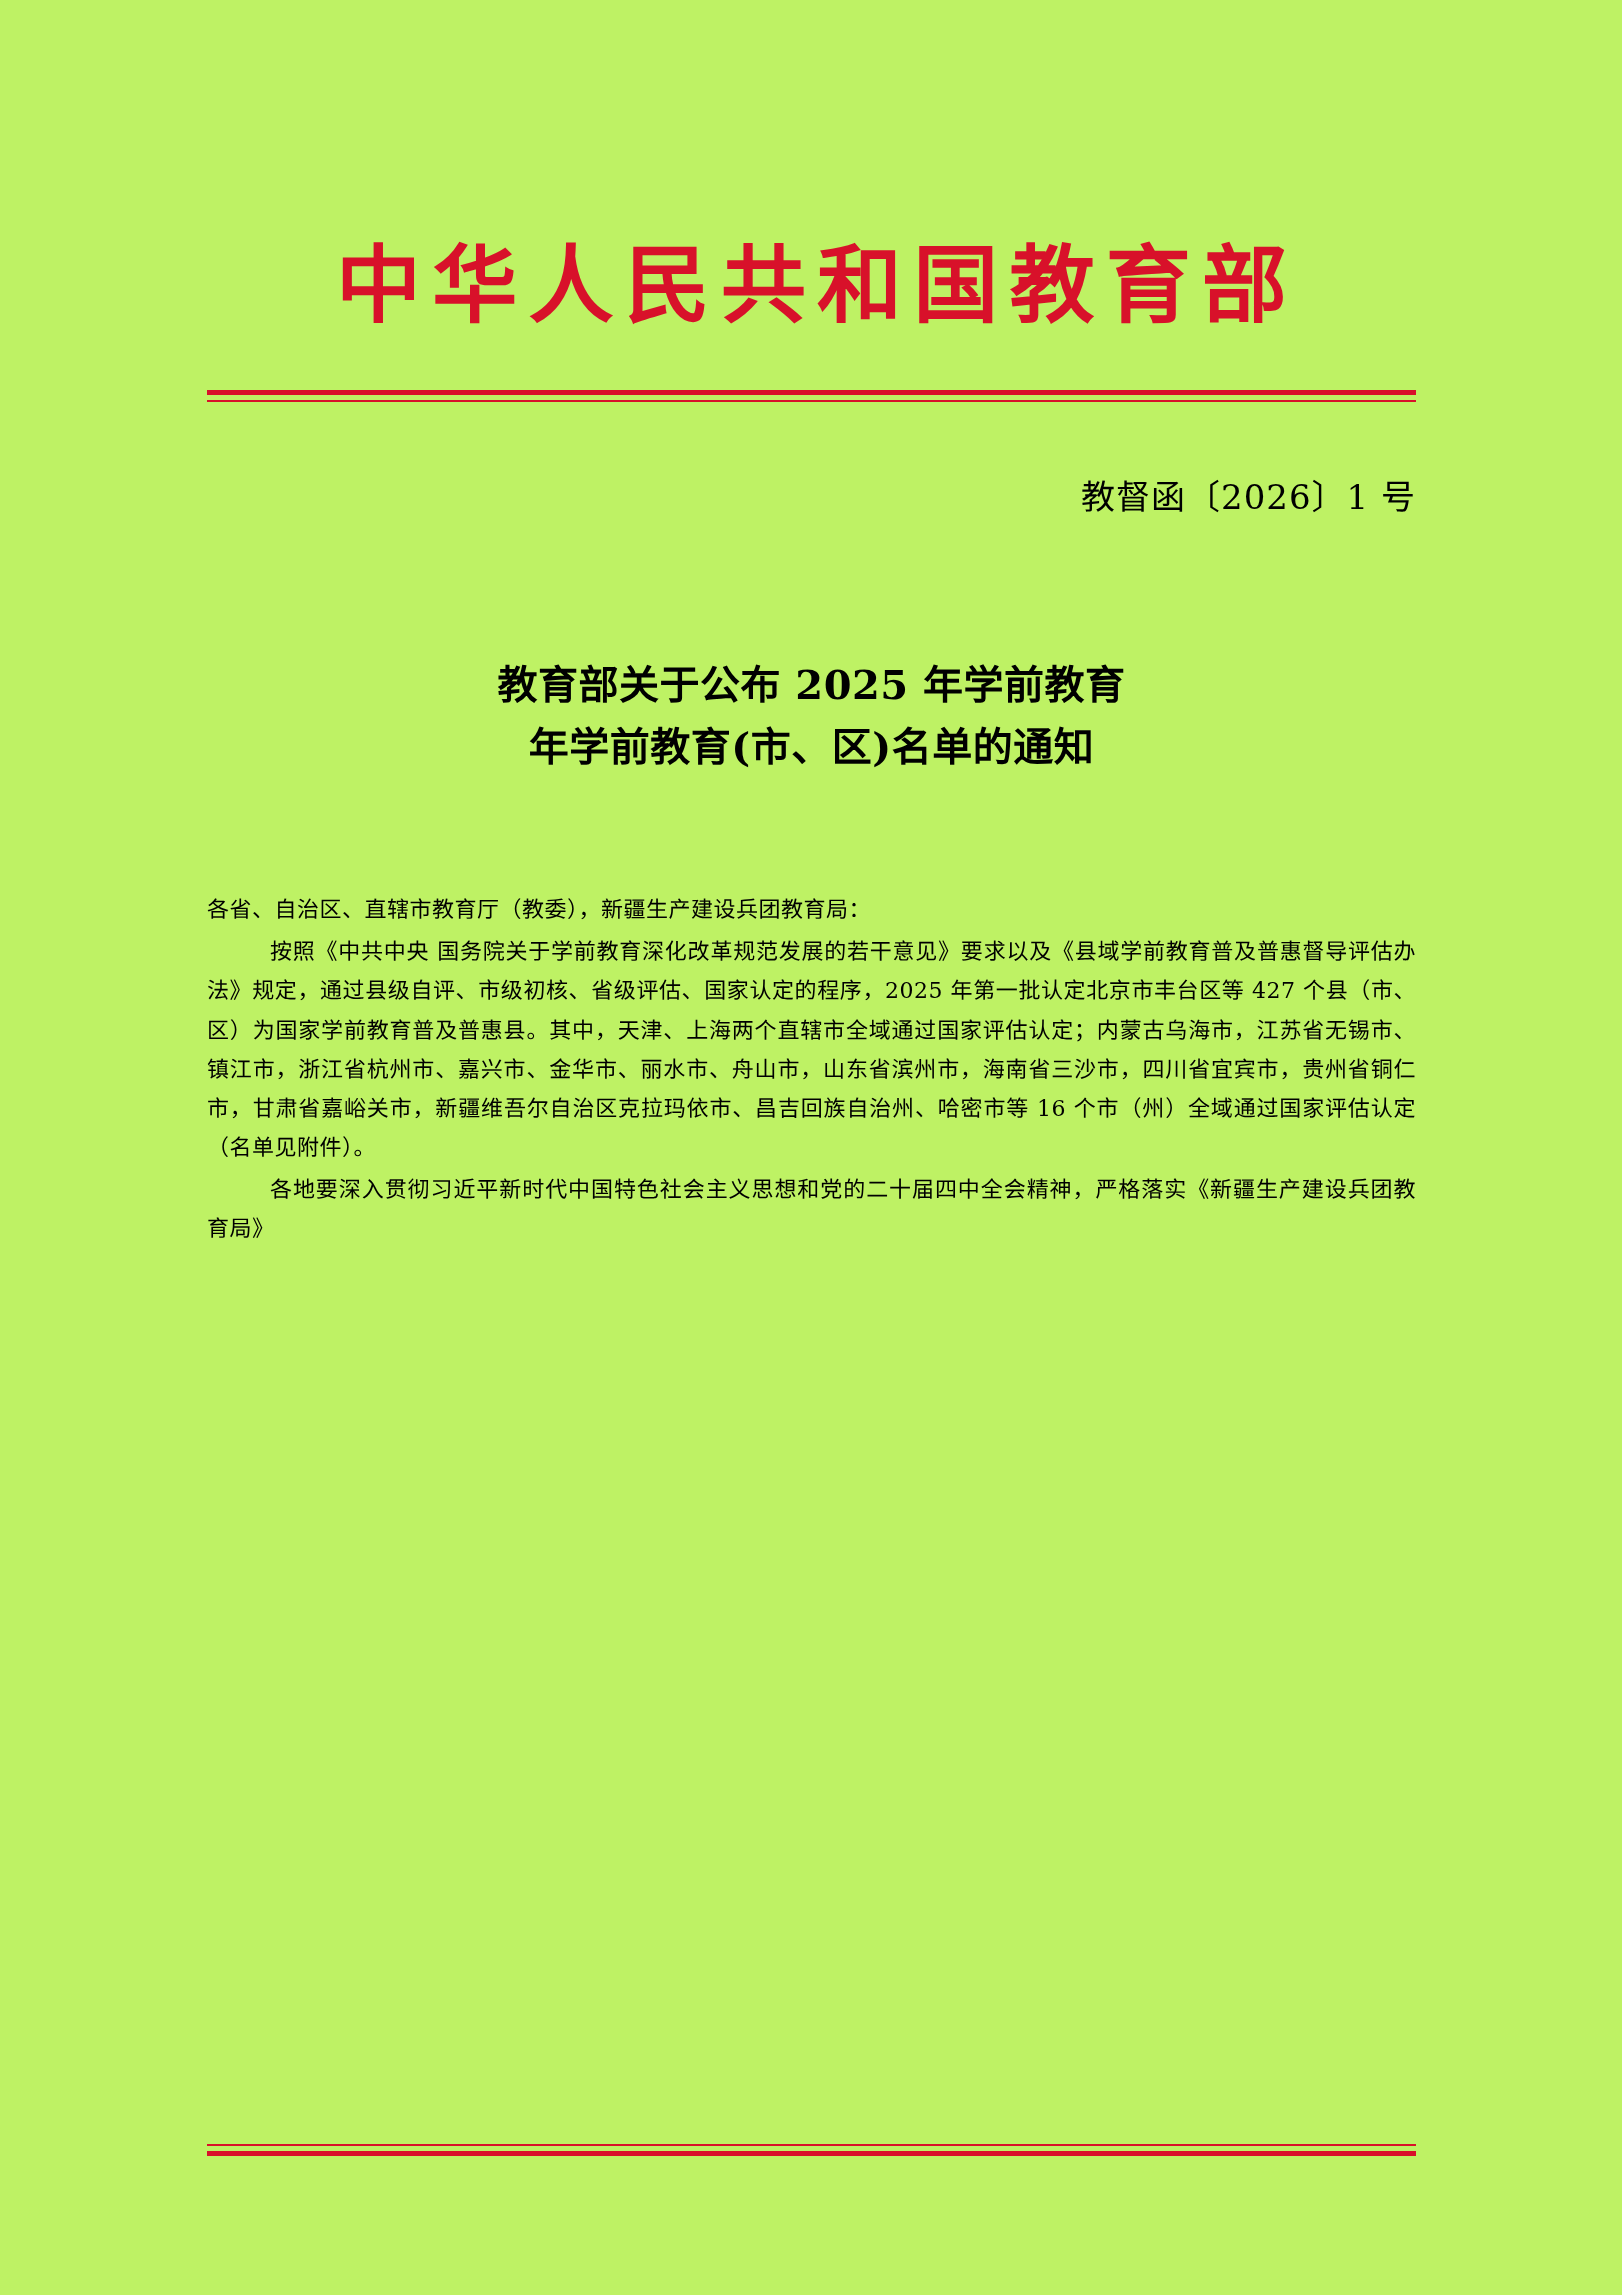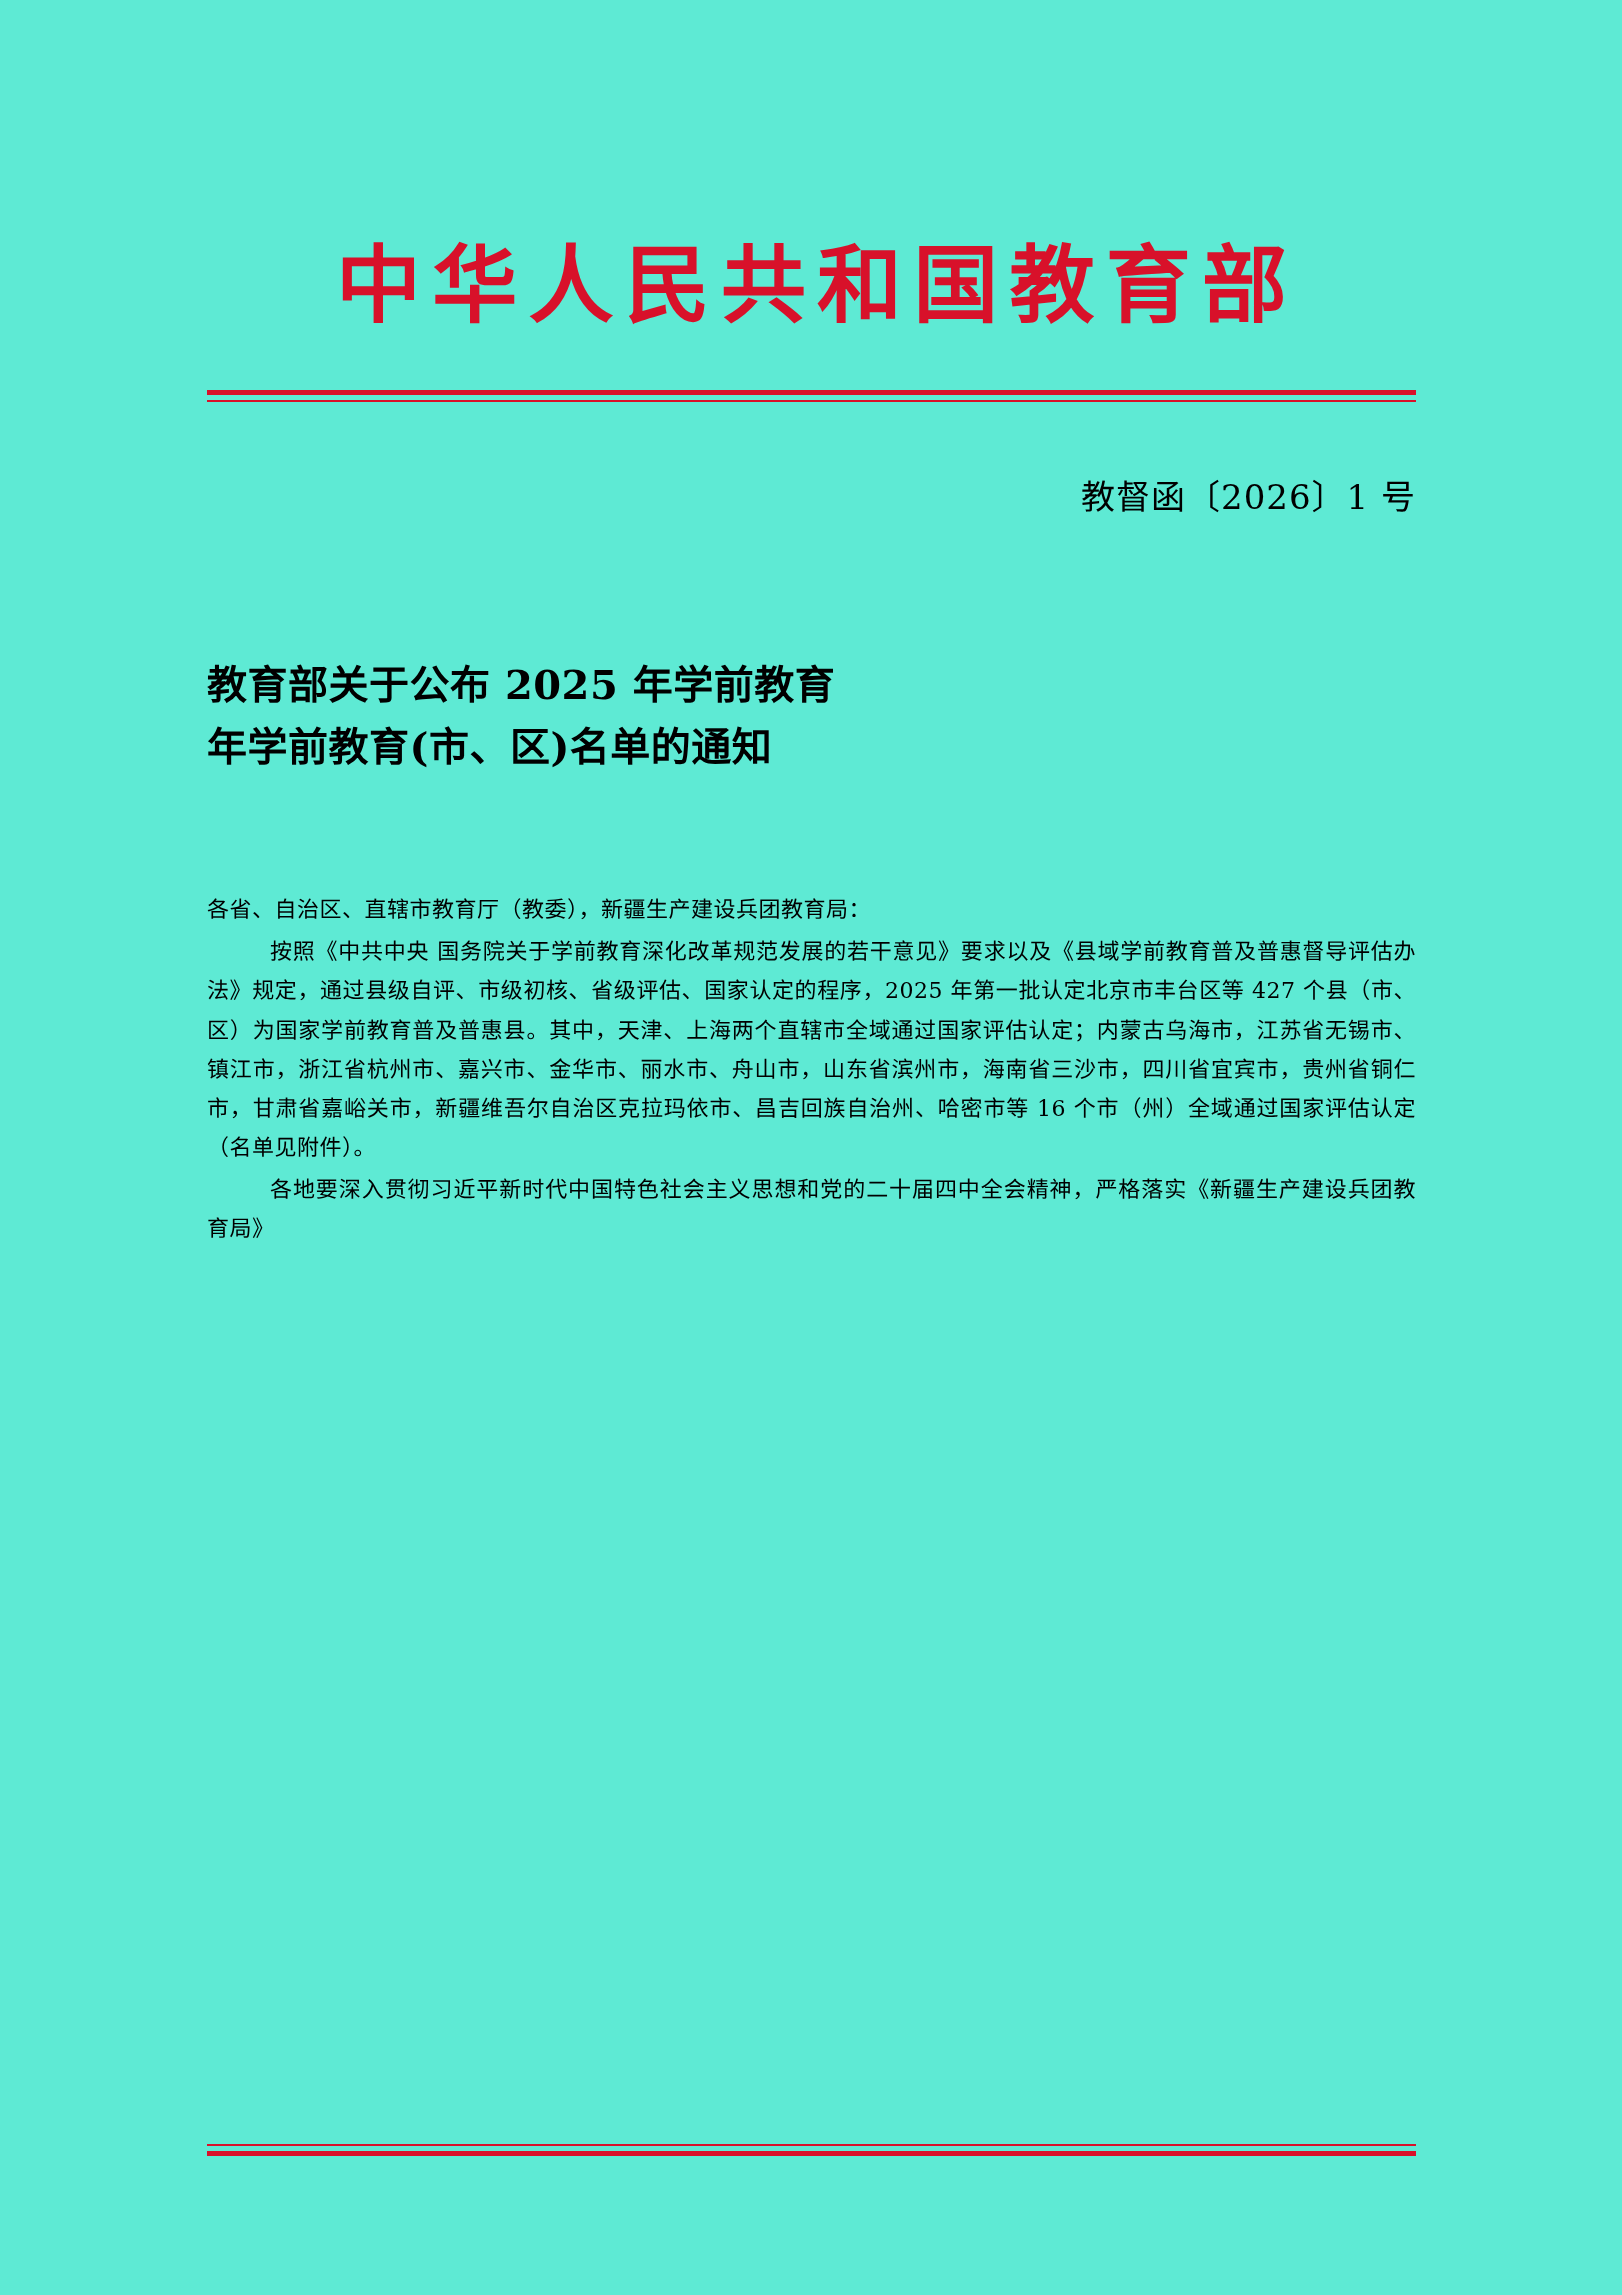--- a/index.html
+++ b/index.html
@@ -8,21 +8,21 @@
     background: #ffffff;
   }
   body {
     font-family: "DejaVu Serif", "Liberation Serif", serif;
     color: #000000;
   }
   .page {
     position: relative;
     width: 1623px;
     height: 2295px;
-    background: #5eead4;
+    background: #bef264;
     overflow: hidden;
     box-sizing: border-box;
   }
 
   
   .masthead {
     position: absolute;
     left: 0;
     right: 0;
     top: 240px;
@@ -68,21 +68,21 @@
     color: #000;
     font-family: "DejaVu Serif", "Liberation Serif", serif;
   }
 
   
   .doc-title {
     position: absolute;
     left: 207px;
     right: 207px;
     top: 654px;
-    text-align: left;
+    text-align: center;
     font-weight: bold;
     font-size: 40px;
     line-height: 1.55;
     letter-spacing: 0.5px;
     font-family: "DejaVu Serif", "Liberation Serif", serif;
   }
   .doc-title .line {
     display: block;
     white-space: nowrap;
   }

